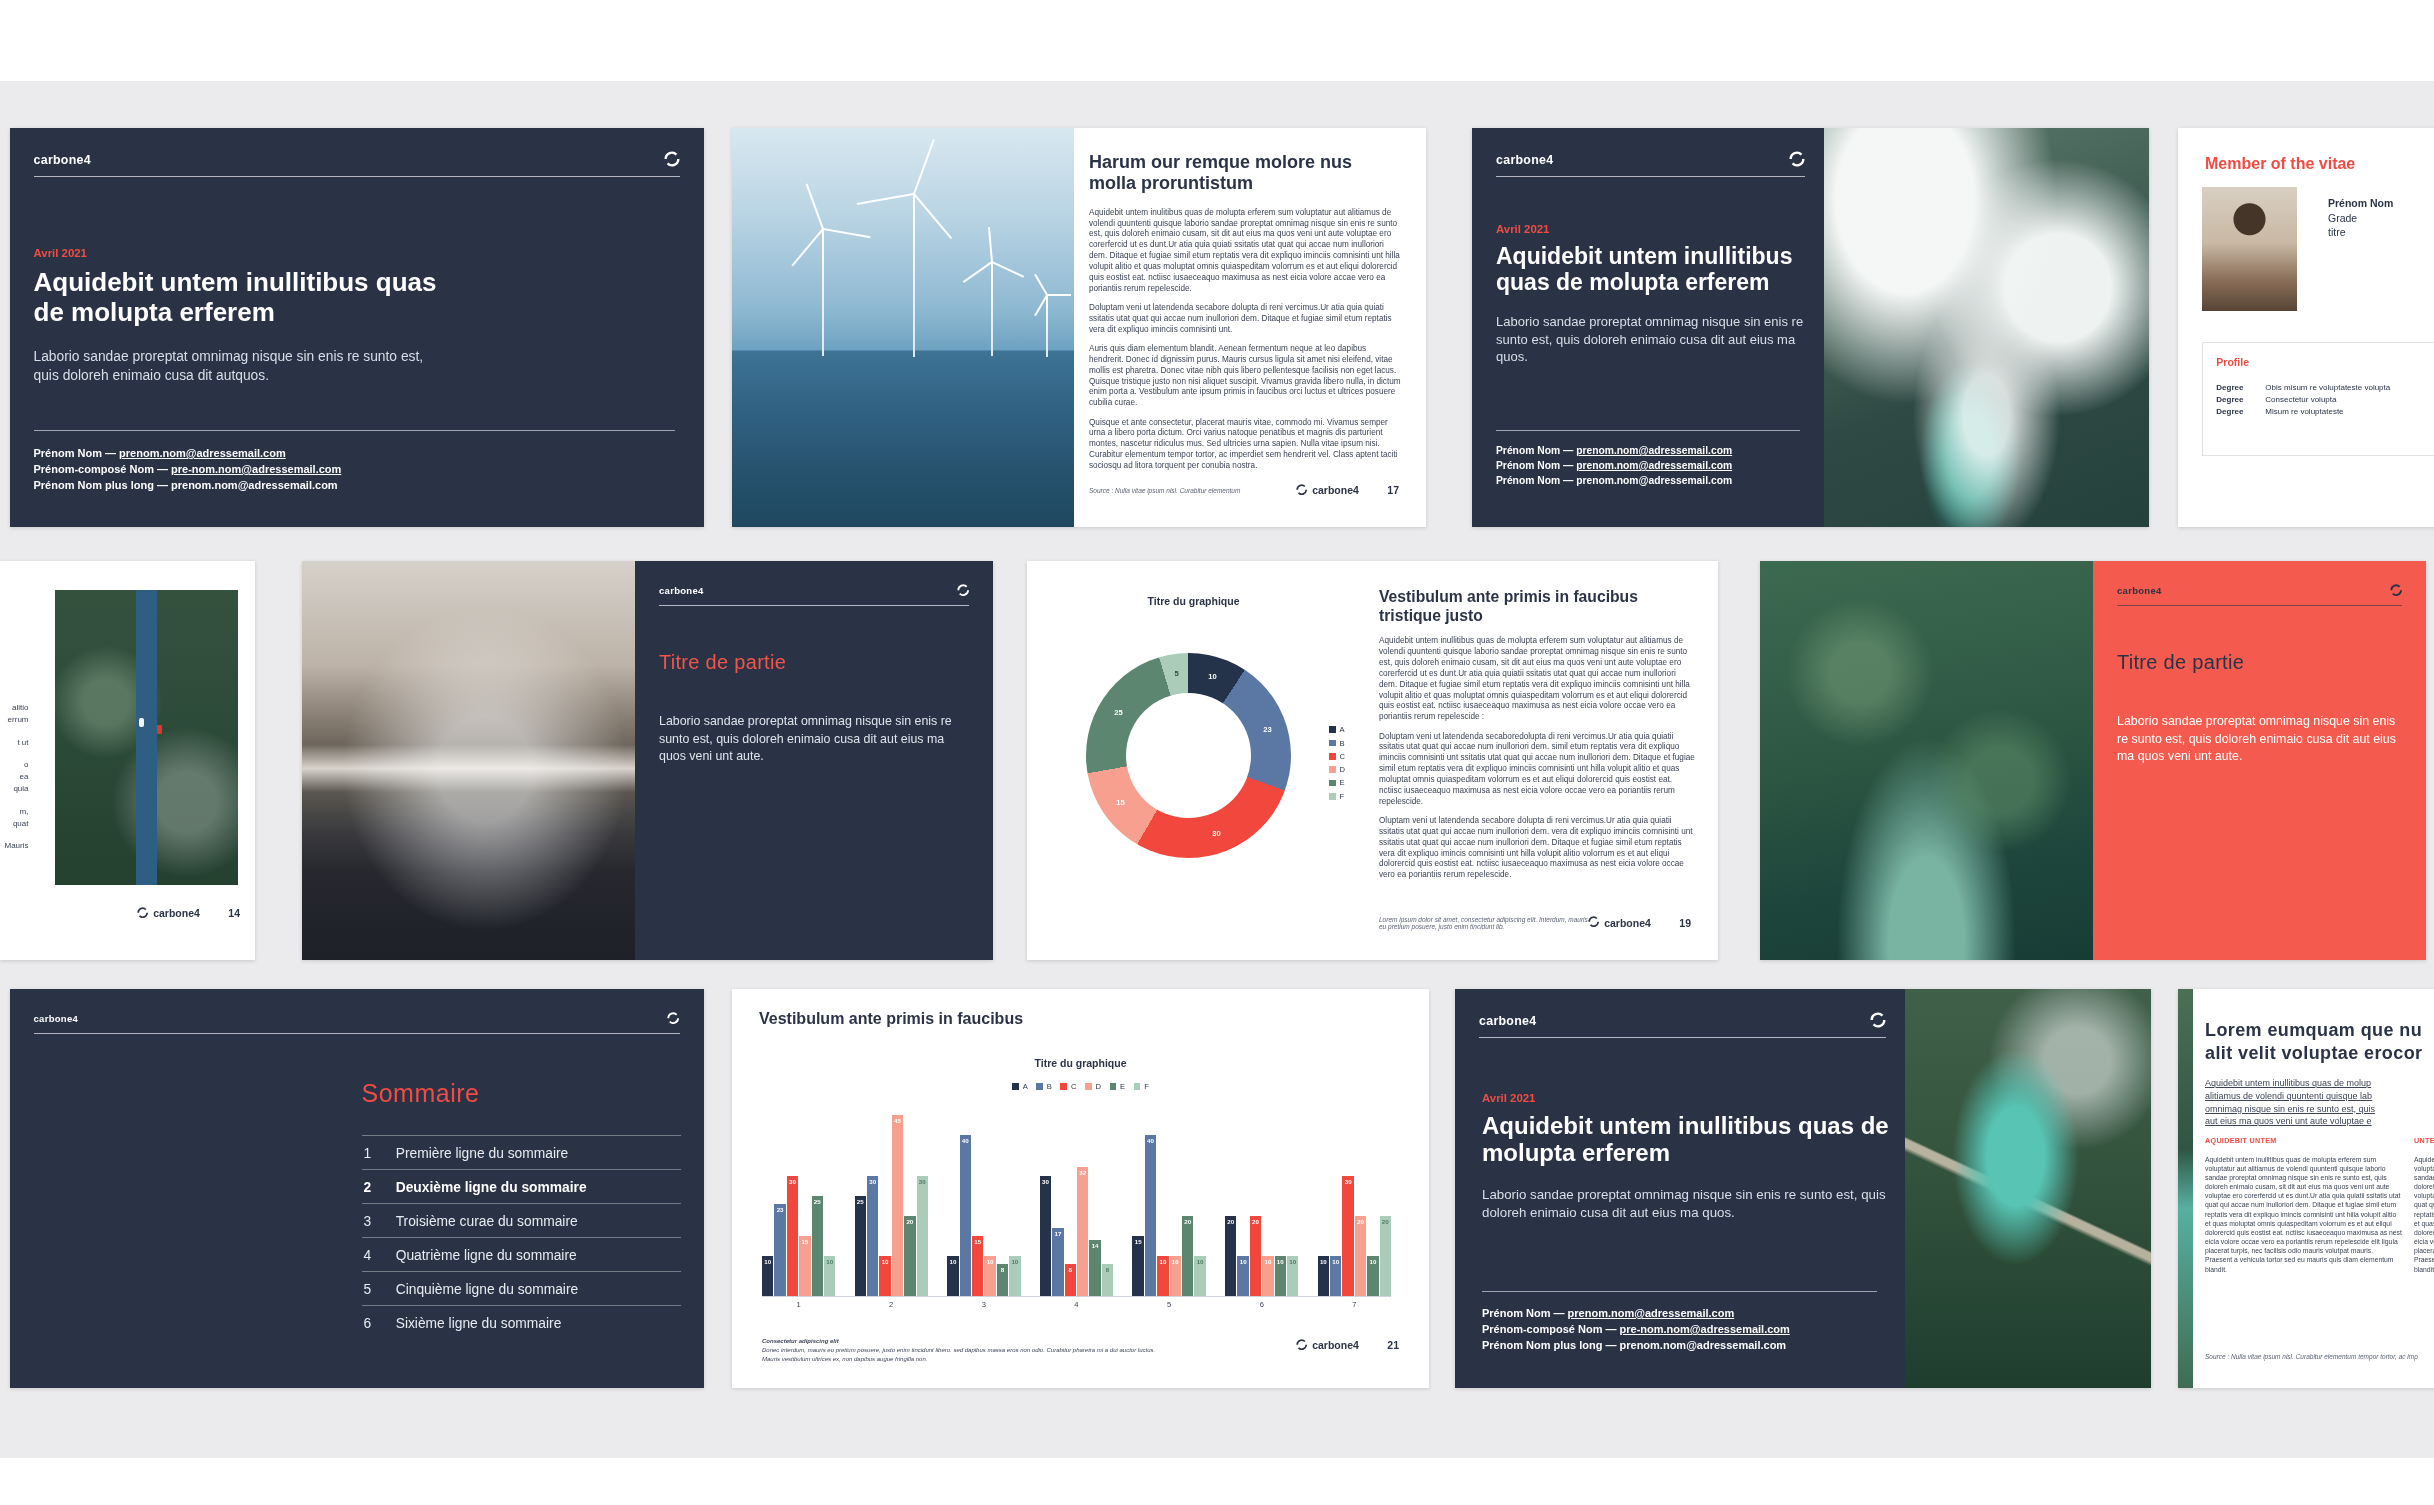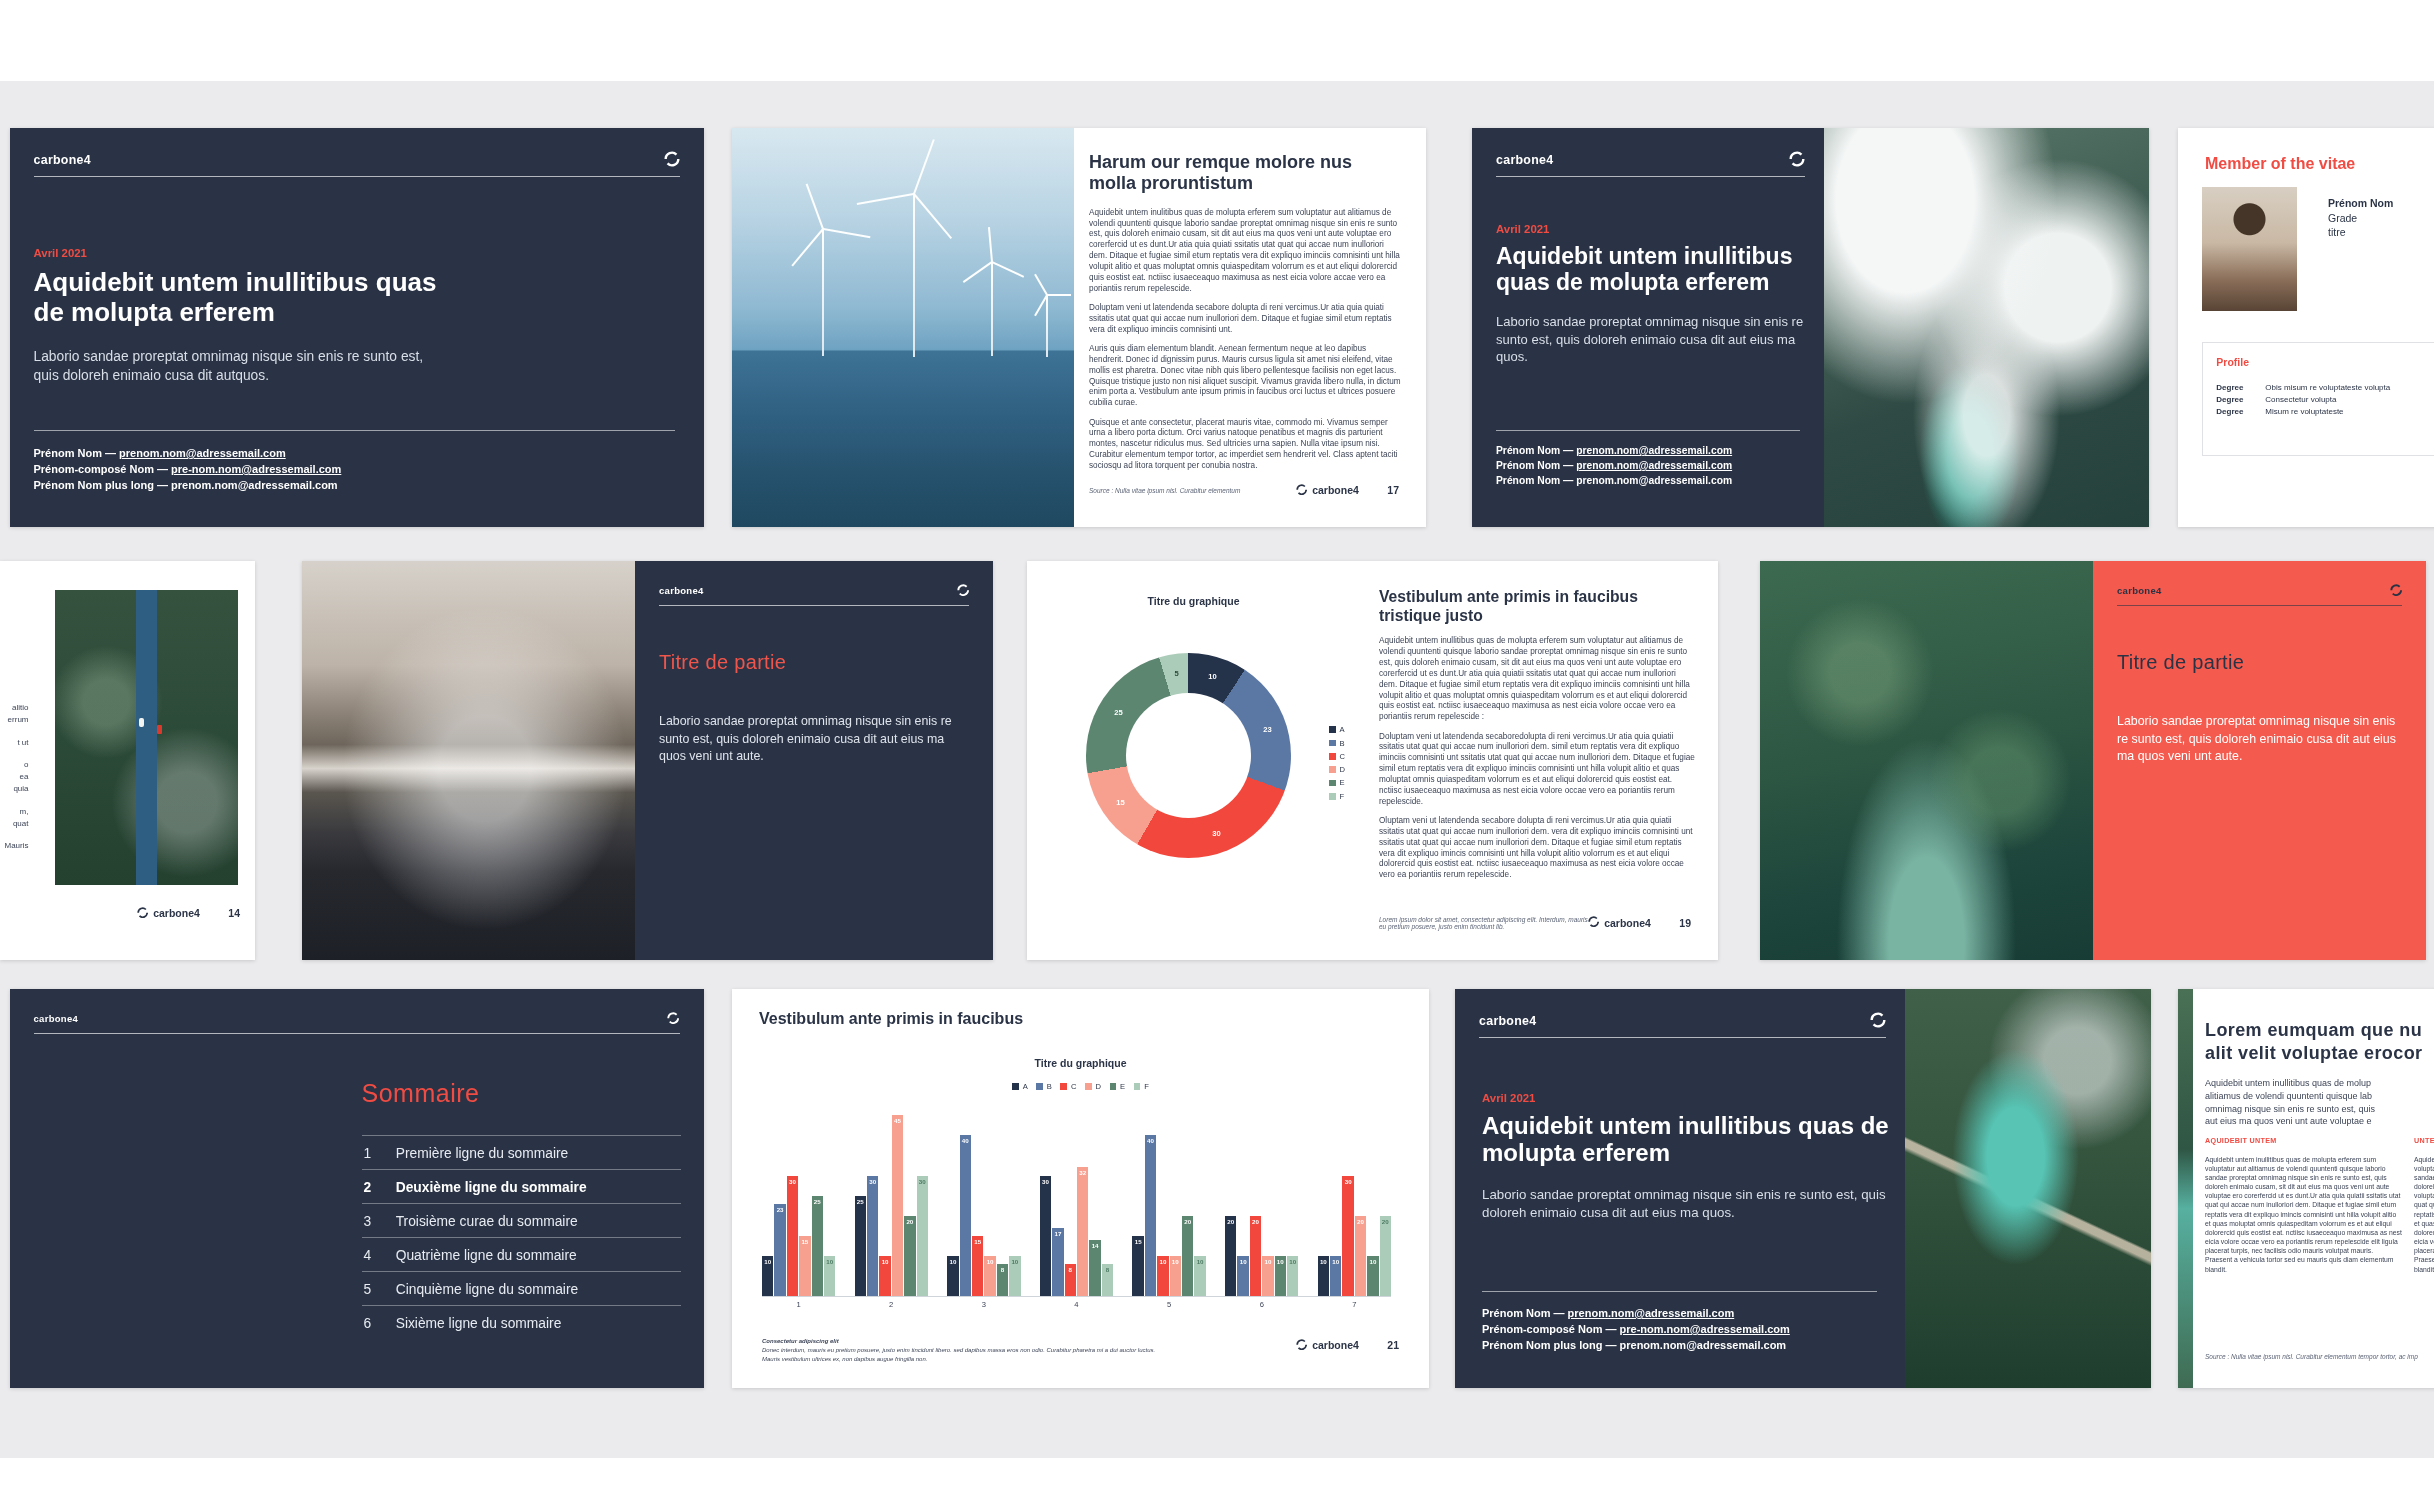--- a/index.html
+++ b/index.html
@@ -118,21 +118,21 @@
   .bar span{position:absolute;top:2.4px;left:0;right:0;text-align:center;font-size:6.2px;font-weight:bold;}
   .bar-cats{position:absolute;left:30px;right:38px;top:311px;display:flex;justify-content:space-between;}
   .bar-cat{width:73px;text-align:center;font-size:7.6px;color:#3c4456;}
   .fn{position:absolute;left:30px;bottom:24px;width:476px;font-size:6px;font-style:italic;
       color:#3c4456;line-height:1.5;}
   .fn-b{font-weight:bold;display:block;}
 
   
   .nowrap-line{white-space:nowrap;}
   .tc-title{position:absolute;left:27px;top:30px;font-size:18px;font-weight:bold;color:#2b3447;line-height:1.25;letter-spacing:0.4px;}
-  .tc-intro{position:absolute;left:27px;top:88px;font-size:9px;color:#3c4456;line-height:1.42;}
+  .tc-intro{position:absolute;left:27px;top:88px;font-size:9px;color:#3c4456;line-height:1.42;text-decoration:underline;}
   .tc-col{position:absolute;top:147px;width:197px;}
   .tc-head{color:#f04c43;font-weight:bold;font-size:7.2px;letter-spacing:0.3px;margin:0 0 9.5px 0;}
   .tc-text{font-size:6.8px;color:#3c4456;line-height:1.35;}
   .tc-src{position:absolute;left:27px;bottom:28.5px;font-style:italic;font-size:6.5px;color:#5c6476;white-space:nowrap;}
 </style>
 </head>
 <body>
 
 <div>
   <div class="band"></div>

